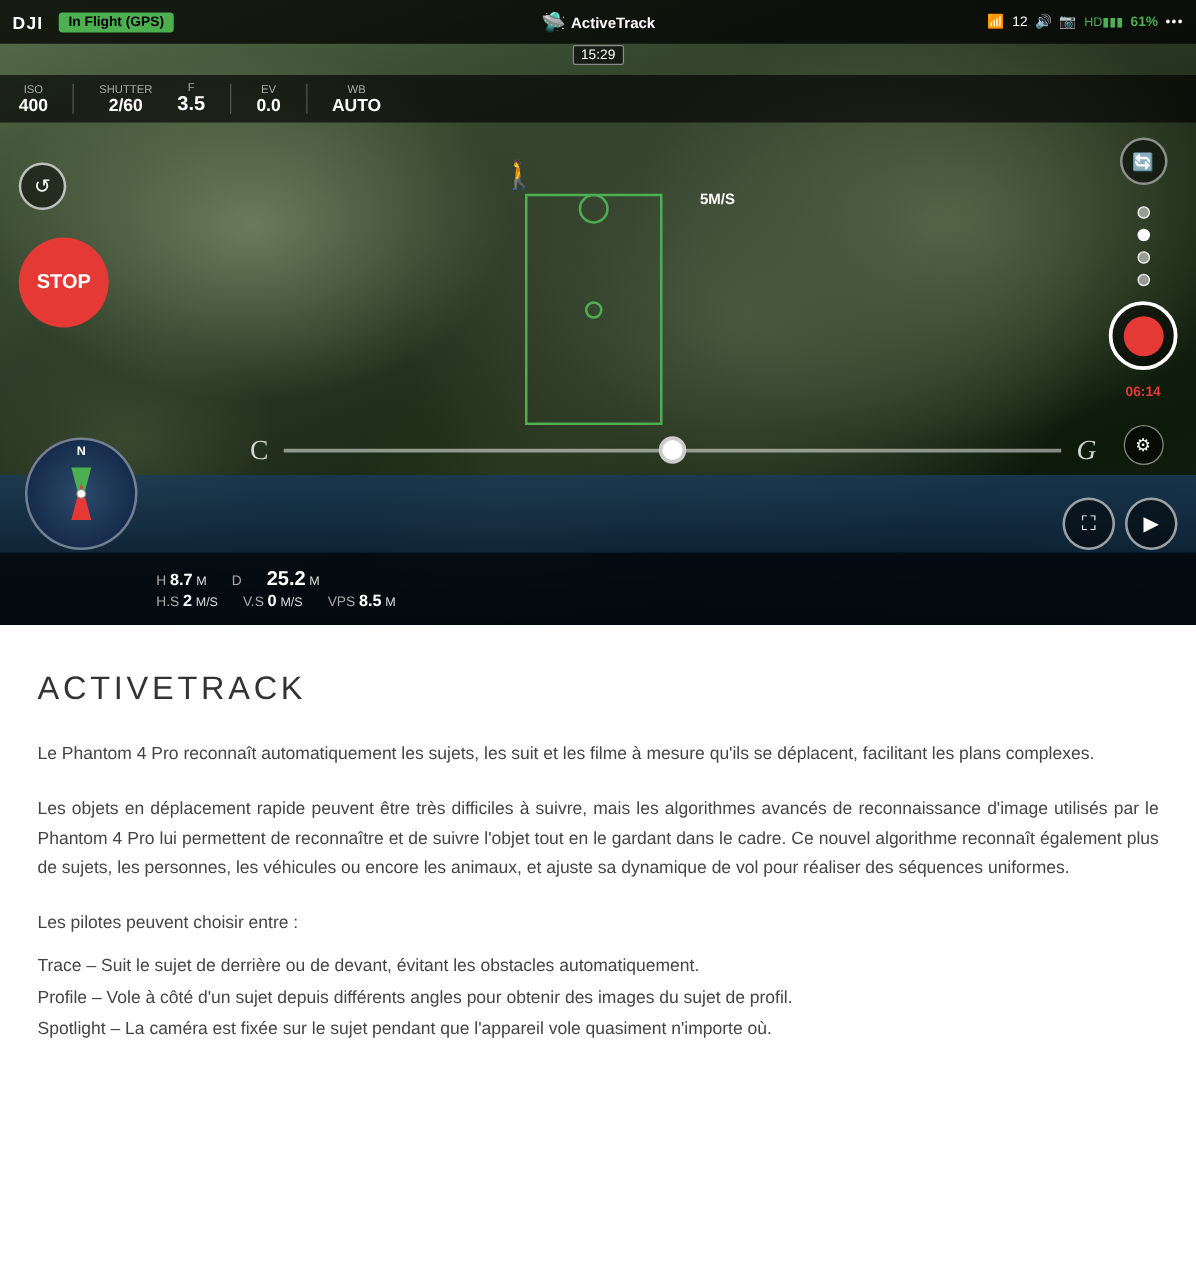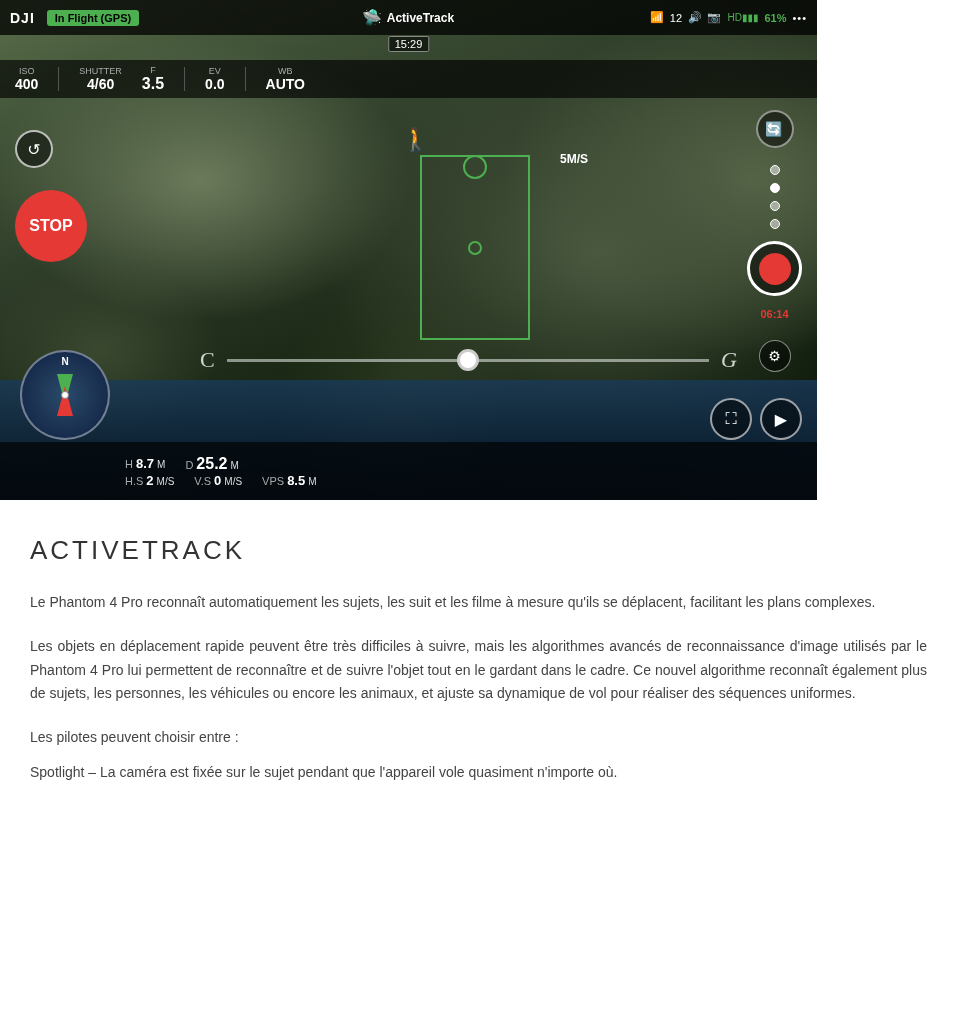--- a/index.html
+++ b/index.html
@@ -7,21 +7,21 @@
       width: 957px;
       min-height: 1024px;
       background: #fff;
       font-family: Arial, sans-serif;
       overflow-x: hidden;
     }
 
     
     .drone-frame {
       position: relative;
-      width: 817px;
+      width: 957px;
       height: 500px;
       background: linear-gradient(160deg, #5a6e4a 0%, #3d4f35 20%, #2a3825 40%, #1a2815 60%, #0d1a0a 80%, #1a2515 100%);
       overflow: hidden;
     }
 
     
     .cliff-bg {
       position: absolute;
       inset: 0;
       background:
@@ -314,20 +314,21 @@
       font-size: 11px;
     }
     .tele-value {
       color: #fff;
       font-weight: bold;
       font-size: 13px;
     }
     .tele-value.large {
       font-size: 16px;
       font-weight: 900;
+      margin-left: 17px;
     }
     .tele-unit {
       color: #ddd;
       font-size: 10px;
     }
 
     
     .right-controls {
       position: absolute;
       right: 15px;
@@ -613,21 +614,21 @@
   <div class="timer-badge">15:29</div>
 
   <div class="cam-settings">
     <div class="cam-setting-group">
       <span class="cam-setting-label">ISO</span>
       <span class="cam-setting-value">400</span>
     </div>
     <div class="cam-divider"></div>
     <div class="cam-setting-group">
       <span class="cam-setting-label">SHUTTER</span>
-      <span class="cam-setting-value">4/60</span>
+      <span class="cam-setting-value">2/60</span>
     </div>
     <div class="cam-setting-group">
       <span class="cam-setting-label">F</span>
       <span class="cam-setting-value large">3.5</span>
     </div>
     <div class="cam-divider"></div>
     <div class="cam-setting-group">
       <span class="cam-setting-label">EV</span>
       <span class="cam-setting-value">0.0</span>
     </div>
@@ -725,15 +726,17 @@
 <div class="content-section">
   <h1 class="section-title">ACTIVETRACK</h1>
 
   <p class="section-paragraph">Le Phantom 4 Pro reconnaît automatiquement les sujets, les suit et les filme à mesure qu'ils se déplacent, facilitant les plans complexes.</p>
 
   <p class="section-paragraph">Les objets en déplacement rapide peuvent être très difficiles à suivre, mais les algorithmes avancés de reconnaissance d'image utilisés par le Phantom 4 Pro lui permettent de reconnaître et de suivre l'objet tout en le gardant dans le cadre. Ce nouvel algorithme reconnaît également plus de sujets, les personnes, les véhicules ou encore les animaux, et ajuste sa dynamique de vol pour réaliser des séquences uniformes.</p>
 
   <p class="pilots-intro">Les pilotes peuvent choisir entre :</p>
 
   <ul class="mode-list">
+    <li class="mode-list-item">Trace – Suit le sujet de derrière ou de devant, évitant les obstacles automatiquement.</li>
+    <li class="mode-list-item">Profile – Vole à côté d'un sujet depuis différents angles pour obtenir des images du sujet de profil.</li>
     <li class="mode-list-item">Spotlight – La caméra est fixée sur le sujet pendant que l'appareil vole quasiment n'importe où.</li>
   </ul>
 </div>
 
 </body></html>

